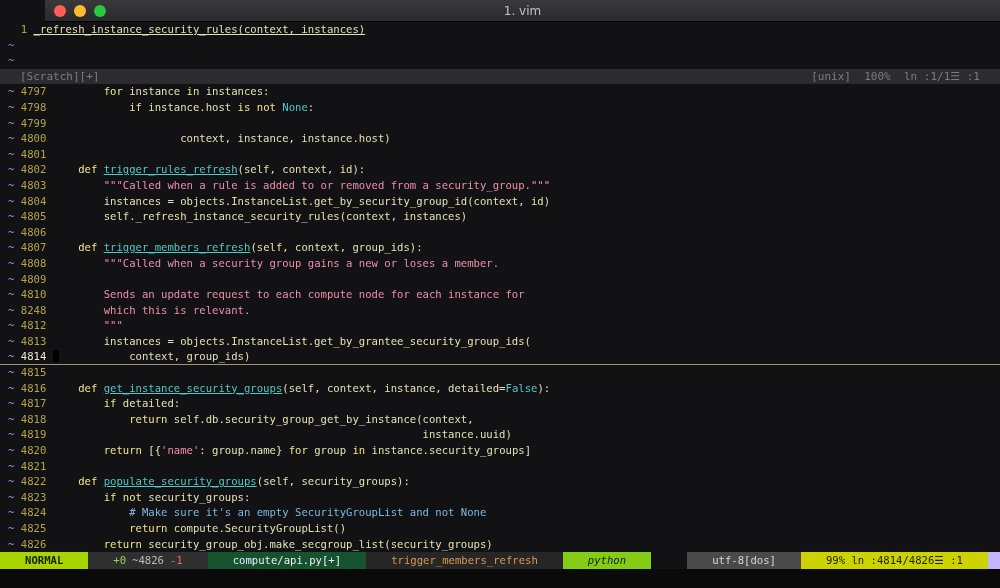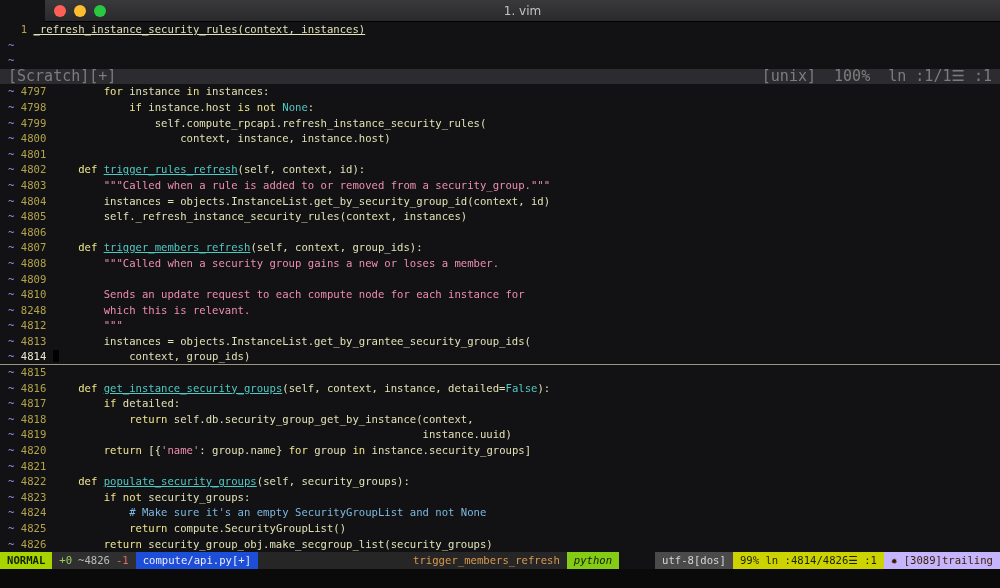--- a/index.html
+++ b/index.html
@@ -28,31 +28,31 @@
   .t-b { color:#4fc9c4; }
   .t-s { color:#ef8ead; }
   .t-c { color:#7cb8e0; }
   .t-du { color:#e2e2b6; text-decoration:underline; }
   .t-cur { background:#000; }
   .row.cursorline { box-shadow: inset 0 -1px 0 #98987e; }
   .row.cursorline .lnum { color:#ecead0; }
 
   
   .statusline-inactive { flex:0 0 15.6px; height:15.6px; line-height:15.6px; background:#2c2c30; color:#7d7d7d;
-                         font-size:15px; display:flex; justify-content:space-between; padding:0 8px; white-space:pre; }
+                         font-size:11px; display:flex; justify-content:space-between; padding:0 20px; white-space:pre; }
 
   .codewin { flex:0 0 auto; }
 
   
   .airline { flex:0 0 17px; height:17px; line-height:17px; display:flex; font-size:10.6px; white-space:pre; overflow:hidden; }
-  .seg { padding:0 7px; }
+  .seg { padding:0 25px; }
   .seg.mode { background:#a8d400; color:#152100; font-weight:bold; }
   .seg.hunks { background:#2f2f2f; display:flex; gap:6px; align-items:center; }
   .h-add { color:#9acd5a; } .h-mod { color:#bcbcbc; } .h-del { color:#e06c60; }
-  .seg.file { background:#1d4ed8; color:#efecff;text-align:center; }
+  .seg.file { background:#14532d; color:#efecff;text-align:center; }
   .seg.fill { flex:1; background:#262626; padding:0; }
   .seg.tag { background:#262626; color:#dd9a4e; }
   .seg.ftype { background:#84cc16; color:#152100;font-style:italic; }
   .seg.enc { background:#4a4a4a; color:#d6d6d6;margin-left:36px; }
   .seg.pos { background:#ccd300; color:#1d2100; }
   .seg.warn { background:#c4b5fd; color:#3c1c00; }
 
   .cmdline { flex:1; background:#0a0a0a; color:#e2e2b6; font-size:10.6px; line-height:14px; padding-left:8px; }
 </style>
 </head>
@@ -79,21 +79,21 @@
       </div>
     <div class="statusline-inactive">
       <span>[Scratch][+]</span>
       <span>[unix]  100%  ln :1/1☰ :1</span>
     </div>
   </div>
 
   <div class="codewin" id="code-lines">
       <div class="row"><span class="sign">~</span><span class="lnum">4797</span><span class="code"><span class="t-d">        </span><span class="t-k">for</span><span class="t-d"> instance </span><span class="t-k">in</span><span class="t-d"> instances:</span></span></div>
       <div class="row"><span class="sign">~</span><span class="lnum">4798</span><span class="code"><span class="t-d">            </span><span class="t-k">if</span><span class="t-d"> instance.host </span><span class="t-k">is</span><span class="t-d"> </span><span class="t-k">not</span><span class="t-d"> </span><span class="t-b">None</span><span class="t-d">:</span></span></div>
-      <div class="row"><span class="sign">~</span><span class="lnum">4799</span><span class="code"><span class="t-d">                self.compute_rpcapi.refresh_instance_security_rules(</span></span></div>
+      <div class="row"><span class="sign">~</span><span class="lnum">4799</span></div>
       <div class="row"><span class="sign">~</span><span class="lnum">4800</span><span class="code"><span class="t-d">                    context, instance, instance.host)</span></span></div>
       <div class="row"><span class="sign">~</span><span class="lnum">4801</span><span class="code"></span></div>
       <div class="row"><span class="sign">~</span><span class="lnum">4802</span><span class="code"><span class="t-d">    </span><span class="t-k">def</span><span class="t-d"> </span><span class="t-fn">trigger_rules_refresh</span><span class="t-d">(self, context, id):</span></span></div>
       <div class="row"><span class="sign">~</span><span class="lnum">4803</span><span class="code"><span class="t-d">        </span><span class="t-s">"""Called when a rule is added to or removed from a security_group."""</span></span></div>
       <div class="row"><span class="sign">~</span><span class="lnum">4804</span><span class="code"><span class="t-d">        instances = objects.InstanceList.get_by_security_group_id(context, id)</span></span></div>
       <div class="row"><span class="sign">~</span><span class="lnum">4805</span><span class="code"><span class="t-d">        self._refresh_instance_security_rules(context, instances)</span></span></div>
       <div class="row"><span class="sign">~</span><span class="lnum">4806</span><span class="code"></span></div>
       <div class="row"><span class="sign">~</span><span class="lnum">4807</span><span class="code"><span class="t-d">    </span><span class="t-k">def</span><span class="t-d"> </span><span class="t-fn">trigger_members_refresh</span><span class="t-d">(self, context, group_ids):</span></span></div>
       <div class="row"><span class="sign">~</span><span class="lnum">4808</span><span class="code"><span class="t-d">        </span><span class="t-s">"""Called when a security group gains a new or loses a member.</span></span></div>
       <div class="row"><span class="sign">~</span><span class="lnum">4809</span><span class="code"></span></div>

